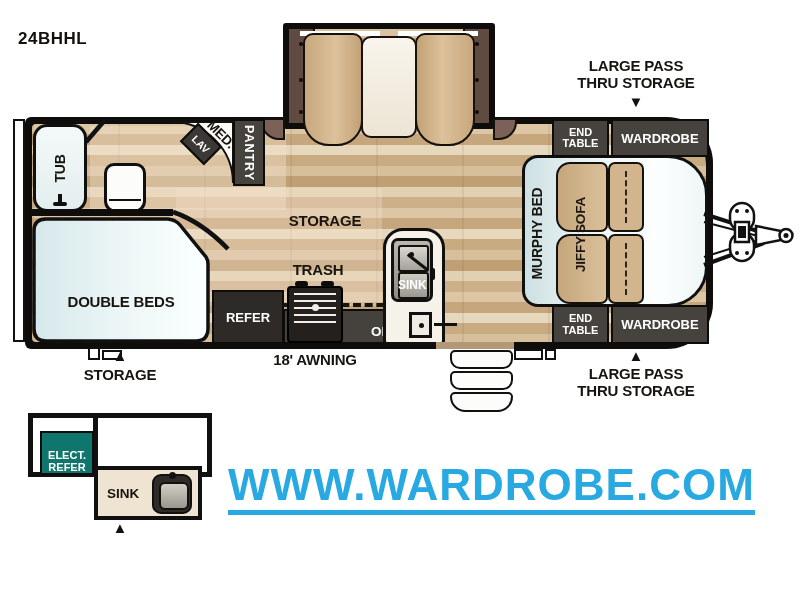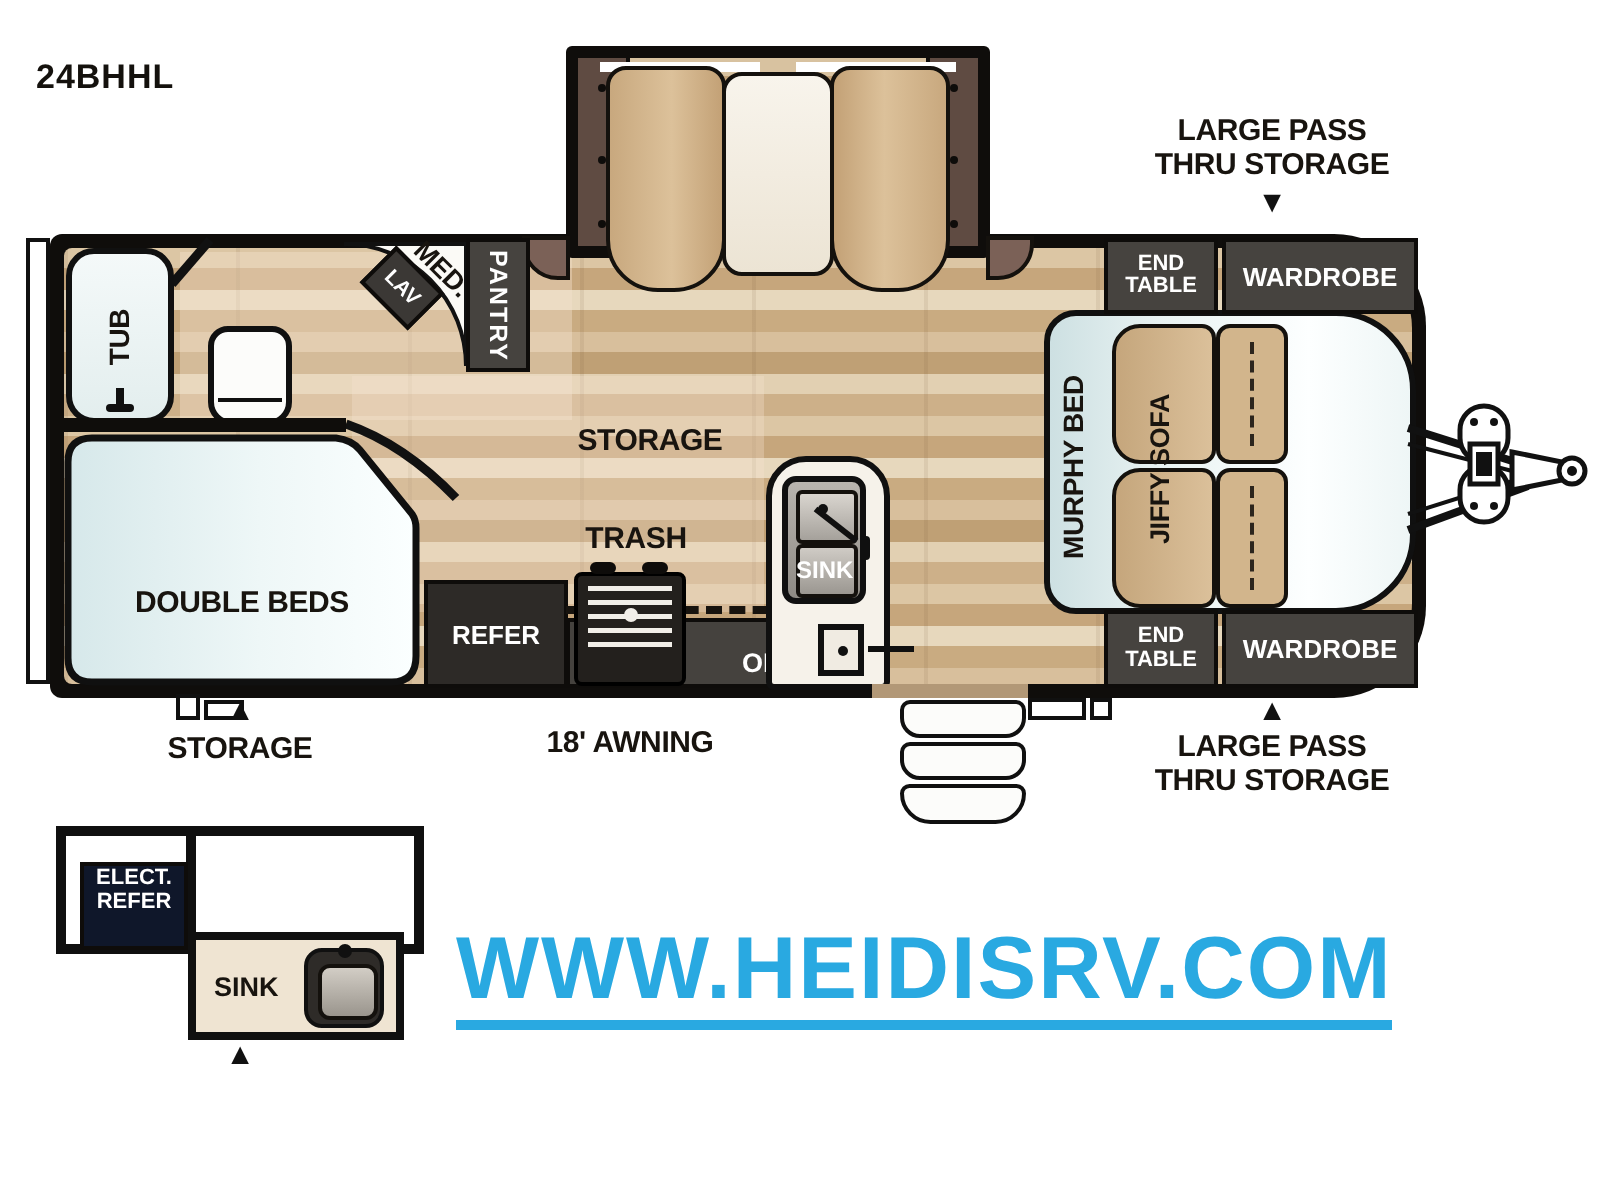--- a/index.html
+++ b/index.html
@@ -190,37 +190,37 @@
   <div class="step abs" style="left:450px;top:371px;width:63px;height:19px;"></div>
   <div class="step abs" style="left:450px;top:392px;width:63px;height:20px;border-radius:5px 5px 16px 16px;"></div>
   <div class="abs" style="left:514px;top:349px;width:29px;height:11px;background:#fff;border:2px solid #101010;box-sizing:border-box;"></div>
   <div class="abs" style="left:545px;top:349px;width:11px;height:11px;background:#fff;border:2px solid #101010;box-sizing:border-box;"></div>
 
   <div class="abs" style="left:88px;top:347px;width:12px;height:13px;background:#fff;border:2px solid #101010;box-sizing:border-box;"></div>
   <div class="abs" style="left:102px;top:350px;width:20px;height:10px;background:#fff;border:2px solid #101010;box-sizing:border-box;"></div>
 
   <div class="arrow" style="left:70px;top:349px;width:100px;">▲</div>
   <div class="lbl" style="left:70px;top:366px;width:100px;">STORAGE</div>
-  <div class="lbl" style="left:250px;top:351px;width:130px;margin-top:12px;">18' AWNING</div>
+  <div class="lbl" style="left:250px;top:351px;width:130px;">18' AWNING</div>
 
   <div class="abs" style="left:28px;top:413px;width:184px;height:64px;background:#fff;border:5px solid #101010;box-sizing:border-box;"></div>
   <div class="abs" style="left:93px;top:413px;width:5px;height:64px;background:#101010;"></div>
-  <div class="abs" style="left:40px;top:431px;width:54px;height:44px;background:#0f172a;border:2px solid #0e0c0a;box-sizing:border-box;display:flex;align-items:flex-start;justify-content:center;">
+  <div class="abs" style="left:40px;top:431px;width:54px;height:44px;background:#0f766e;border:2px solid #0e0c0a;box-sizing:border-box;display:flex;align-items:flex-end;justify-content:center;">
     <div class="wlbl" style="font-size:11px;line-height:12px;">
       <span class="ln" style="display:block;">ELECT.</span>
       <span class="ln" style="display:block;">REFER</span>
     </div>
   </div>
   <div class="abs" style="left:94px;top:466px;width:108px;height:54px;background:#efe4d2;border:4px solid #101010;box-sizing:border-box;">
     <span class="abs" style="left:9px;top:16px;font:700 13.5px 'Liberation Sans',sans-serif;color:#18140f;">SINK</span>
     <div class="abs" style="left:54px;top:4px;width:40px;height:40px;background:#2e2b28;border:2px solid #101010;border-radius:9px;box-sizing:border-box;">
       <div class="abs" style="left:5px;top:6px;width:26px;height:24px;background:linear-gradient(180deg,#d2cdc5,#9a958d);border:2px solid #14110d;border-radius:6px;"></div>
       <div class="abs" style="left:15px;top:-4px;width:7px;height:7px;background:#101010;border-radius:50%;"></div>
     </div>
   </div>
   <div class="arrow" style="left:70px;top:521px;width:100px;">▲</div>
   <div class="lbl" style="left:45px;top:538px;width:160px;">
   </div>
 
   <a class="abs" href="#" style="left:228px;top:461px;font:700 44px/48px 'Liberation Sans',sans-serif;color:#29A9E1;text-decoration:none;
-            border-bottom:5px solid #29A9E1;letter-spacing:1px;padding-bottom:1px;display:inline-block;white-space:nowrap;">WWW.HEIDISRV.COM</a>
+            border-bottom:5px solid #29A9E1;letter-spacing:1px;padding-bottom:1px;display:inline-block;white-space:nowrap;">WWW.WARDROBE.COM</a>
 
 </div>
 
 </body></html>

